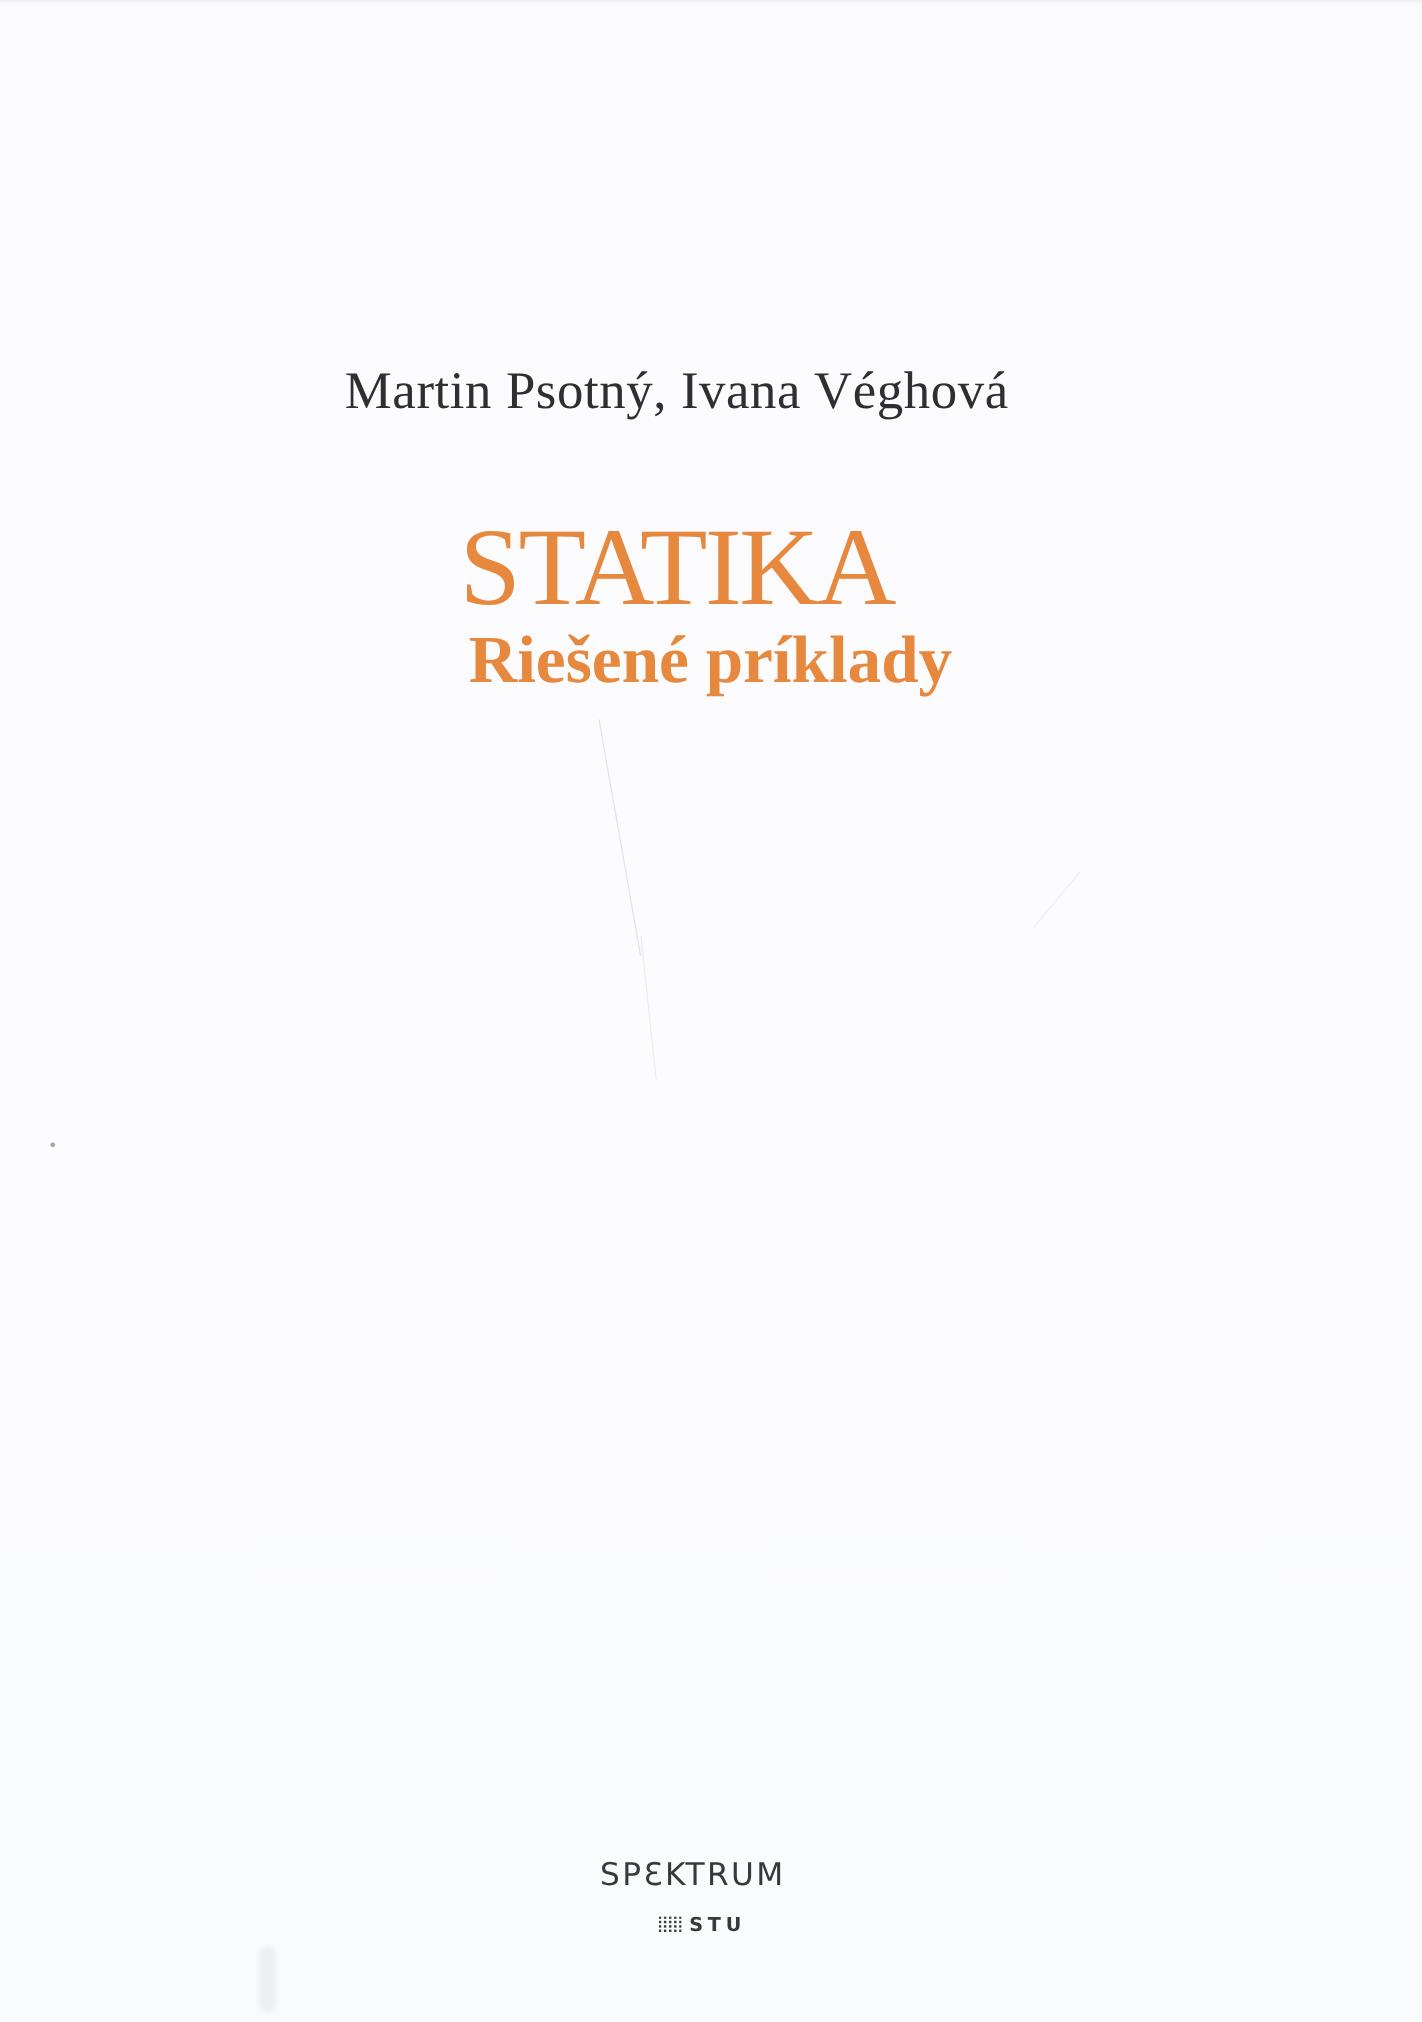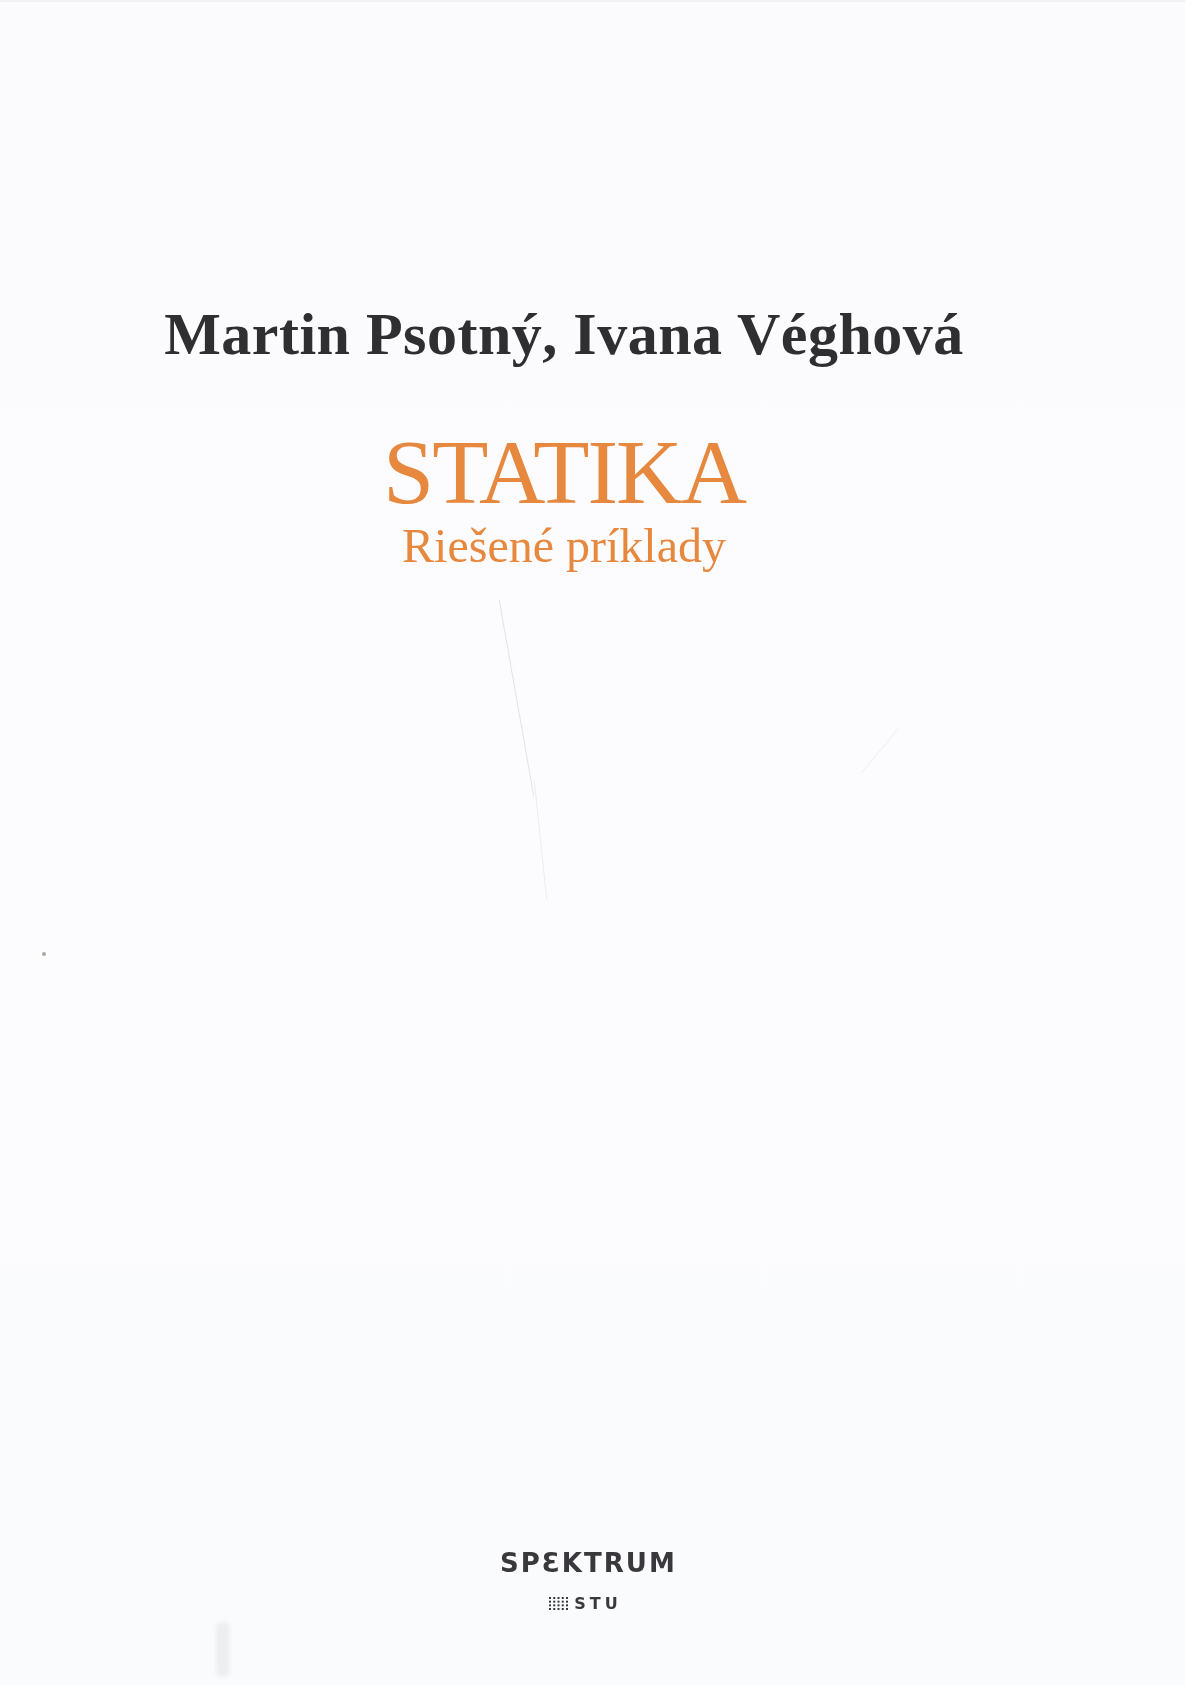--- a/index.html
+++ b/index.html
@@ -30,56 +30,56 @@
     position: absolute;
     left: 0;
     top: 0;
     width: 1128px;
     text-align: center;
   }
   .authors {
     position: absolute;
     top: 300px;
     width: 100%;
-    font-size: 60px;
-    font-weight: 700;
+    font-size: 44px;
+    font-weight: 400;
     letter-spacing: 0.5px;
     color: #2f2f31;
   }
   .title {
     position: absolute;
     top: 419px;
     width: 100%;
     font-size: 92px;
     font-weight: 400;
     letter-spacing: -2px;
     color: #e6883e;
   }
   .subtitle {
     position: absolute;
     top: 518px;
     width: 100%;
-    font-size: 48px;
-    font-weight: 400;
+    font-size: 56px;
+    font-weight: 700;
     color: #e6883e;
+    padding-left: 28px;
   }
   .logo {
     position: absolute;
     left: 500px;
     top: 1548px;
     width: 170px;
     font-family: "DejaVu Sans", sans-serif;
     color: #38383d;
   }
   .wordmark {
     font-size: 26px;
-    font-weight: 700;
+    font-weight: 400;
     letter-spacing: 2px;
     white-space: nowrap;
-    text-align: center;
   }
   .stu-row {
     display: flex;
     justify-content: center;
     align-items: center;
     gap: 6px;
     margin-top: 16px;
     padding-right: 3px;
   }
   .dots {

